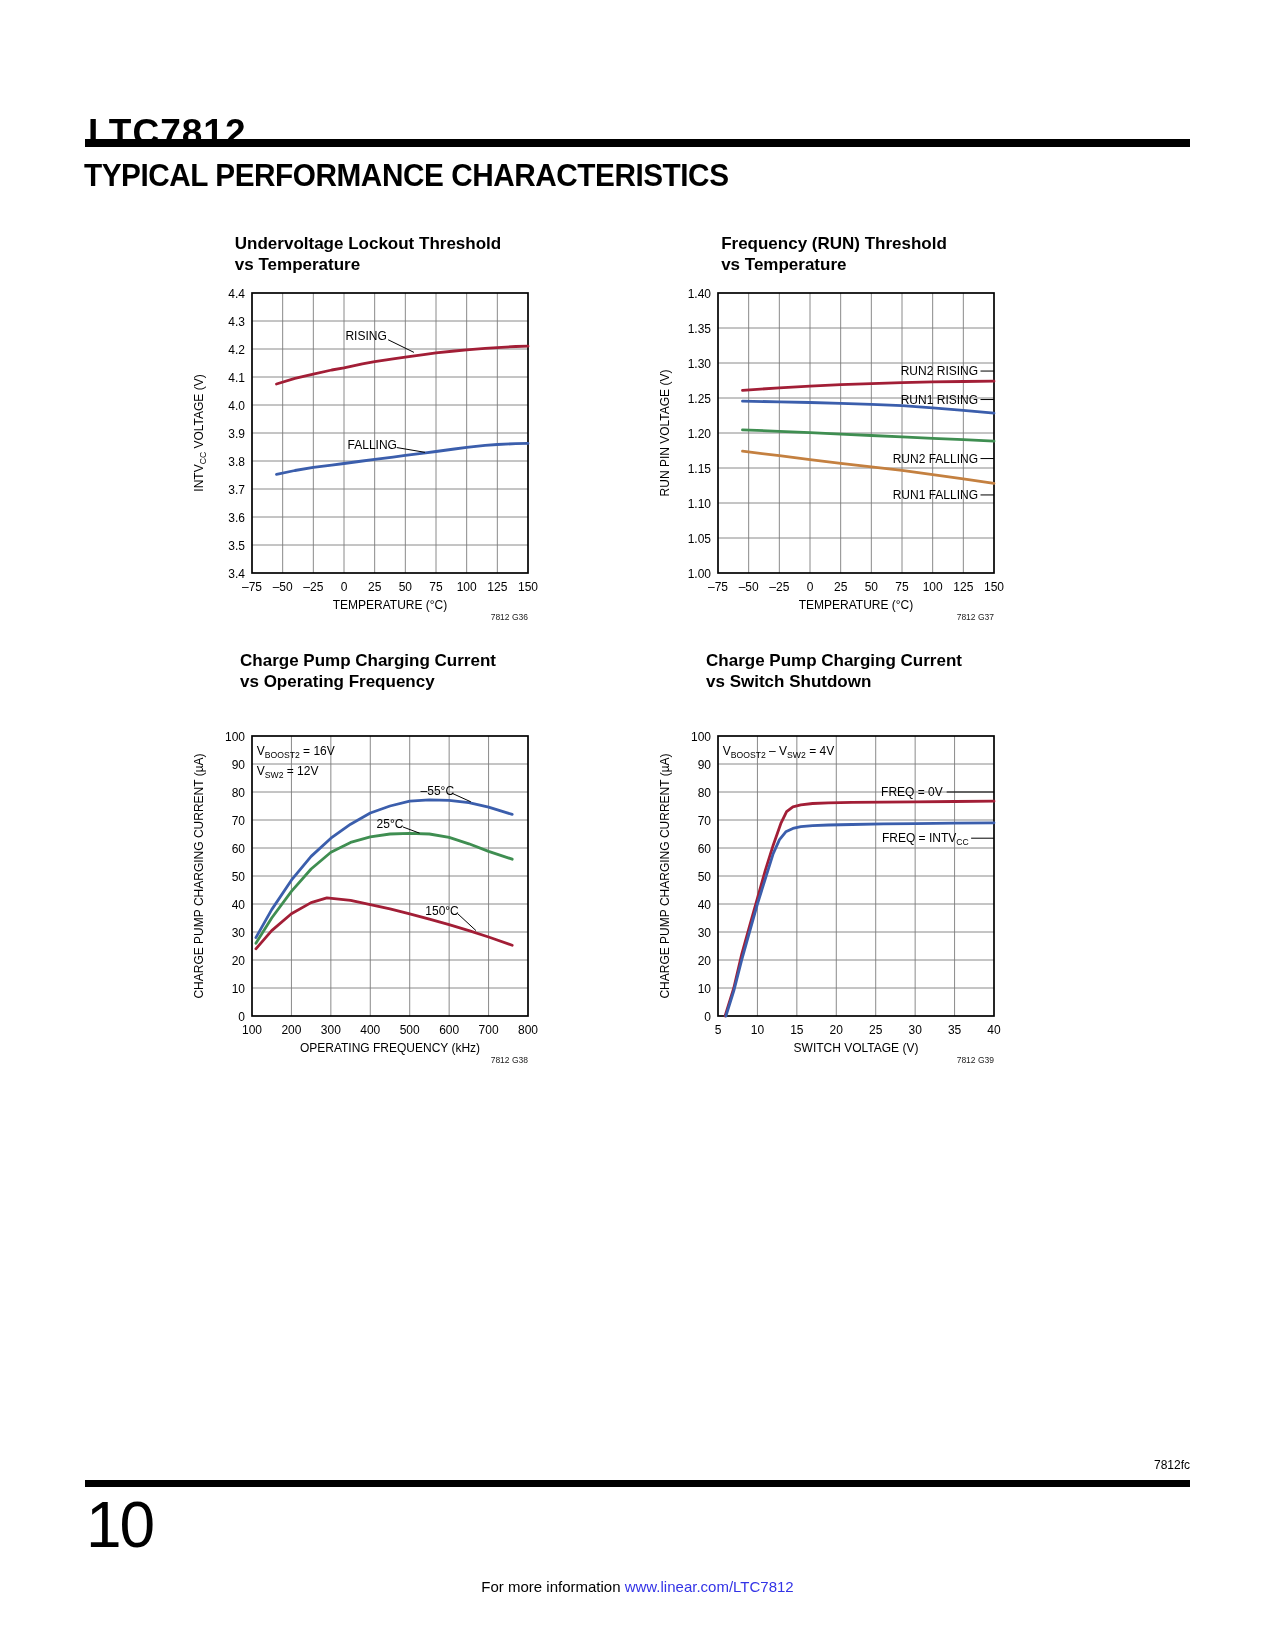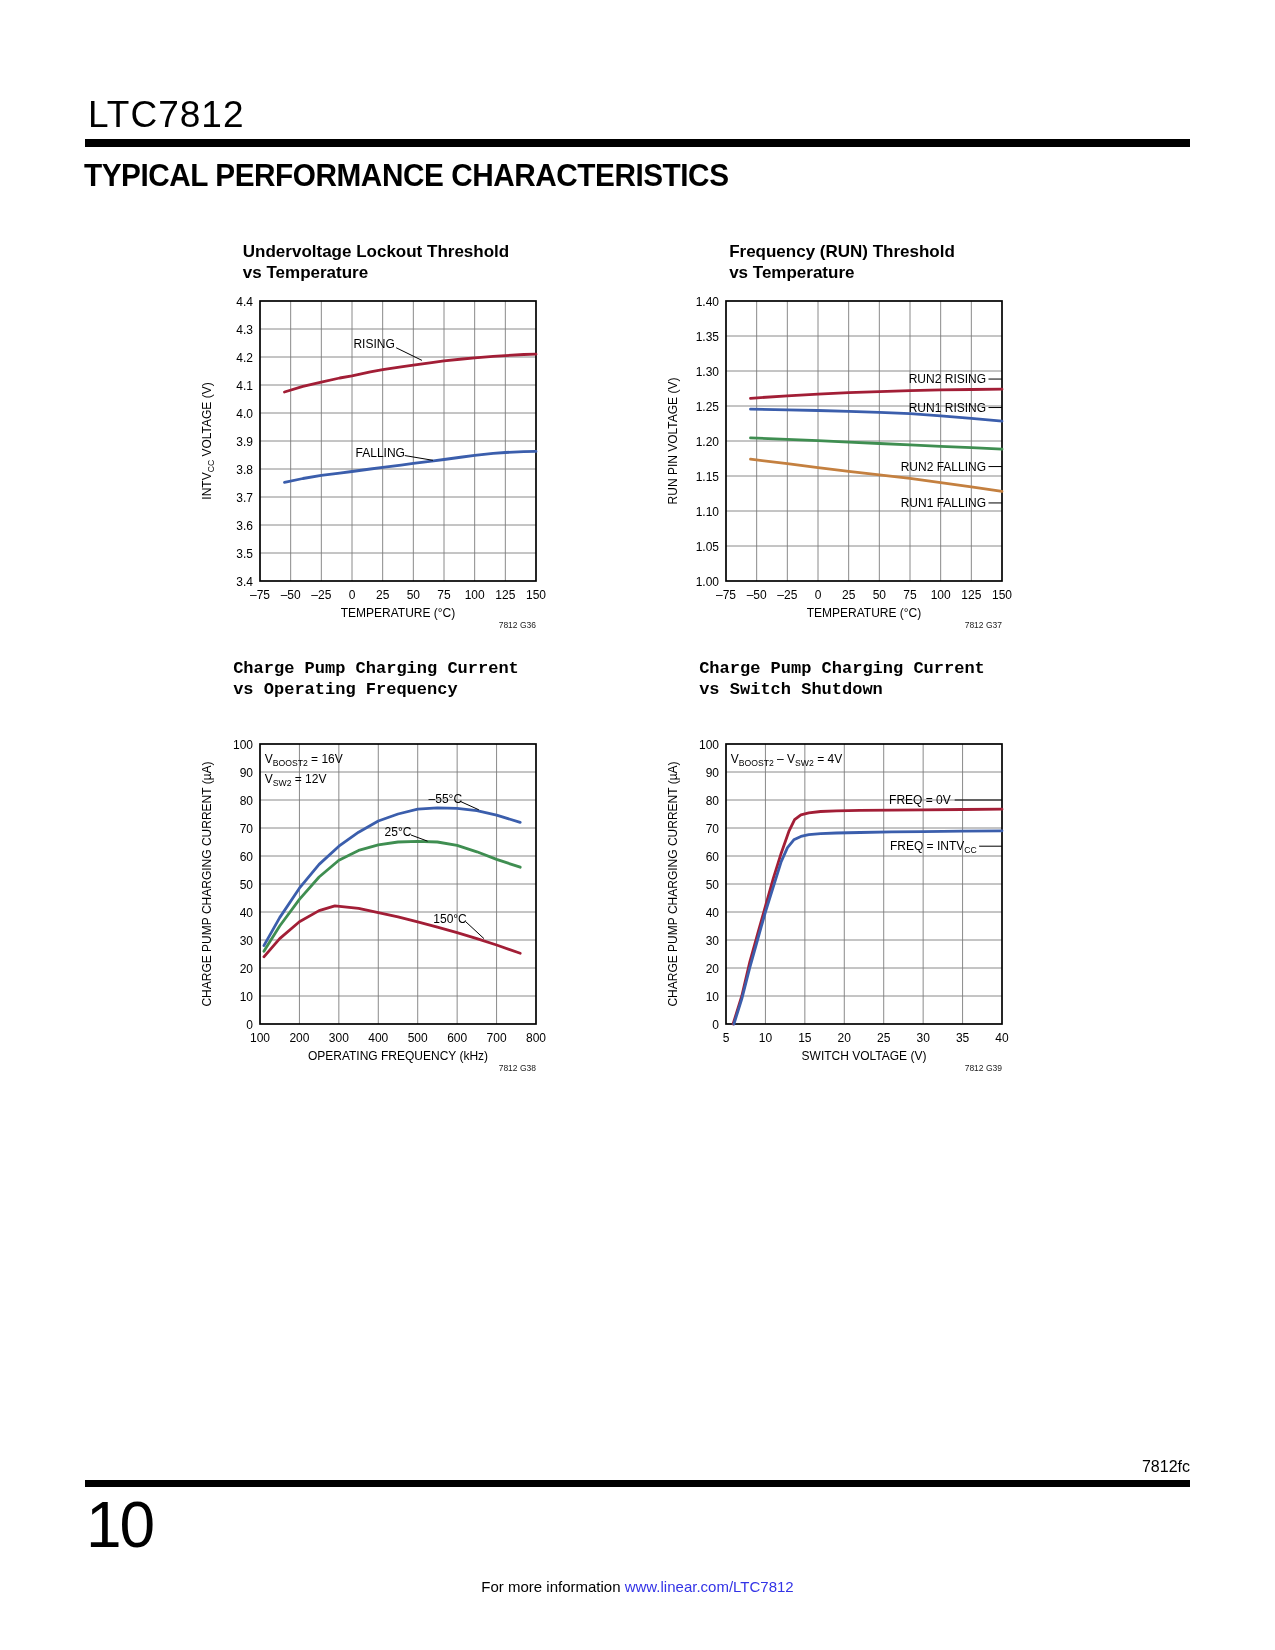--- a/index.html
+++ b/index.html
@@ -1,40 +1,40 @@
 <!DOCTYPE html>
 <html><head>
 <meta charset="utf-8">
 <style>
   html,body{margin:0;padding:0;background:#ffffff;}
   body{
     width:1275px;height:1650px;position:relative;
     font-family:"Liberation Sans",sans-serif;color:#000;
   }
   .part-number{
-    position:absolute;left:88px;top:94px;
-    font-size:37px;font-weight:400;letter-spacing:1px;
+    position:absolute;left:88px;top:112px;
+    font-size:37px;font-weight:700;letter-spacing:1px;
   }
   .top-rule{position:absolute;left:85px;top:139px;width:1105px;height:8px;background:#000;}
   .section-title{
     position:absolute;left:84px;top:157px;
     font-size:32px;font-weight:bold;letter-spacing:-0.5px;
     transform:scaleX(0.93);transform-origin:left center;white-space:nowrap;
   }
-  figure.chart{position:absolute;width:364px;margin:8px;padding:0;}
+  figure.chart{position:absolute;width:364px;margin:0;padding:0;}
   #c0{left:186px;top:233px;}
   #c1{left:652px;top:233px;}
   #c2{left:186px;top:650px;}
   #c3{left:652px;top:650px;}
   .chart-title{width:100%;text-align:center;margin-bottom:8px;}
-  .row2 .chart-title{margin-bottom:34px;font-family:Liberation Mono, monospace;}
+  .row2 .chart-title{margin-bottom:34px;}
   .chart-title .inner{display:inline-block;text-align:left;}
   .chart-title .line{font-size:17px;font-weight:bold;line-height:21px;white-space:nowrap;}
   svg{display:block;font-family:"Liberation Sans",sans-serif;}
-  .doc-code{position:absolute;right:85px;top:1458px;font-size:16px;}
+  .doc-code{position:absolute;right:85px;top:1458px;font-size:12px;}
   .footer-bar{position:absolute;left:85px;top:1480px;width:1105px;height:7px;background:#000;}
   .page-number{position:absolute;left:86px;top:1488px;font-size:64px;font-weight:400;letter-spacing:-2px;}
   .footer-info{position:absolute;left:0;top:1578px;width:100%;text-align:center;font-size:15px;}
   .footer-info a{text-decoration:none;}
 </style>
 </head>
 <body>
 
 <div class="part-number">LTC7812</div>
 <div class="top-rule"></div>

